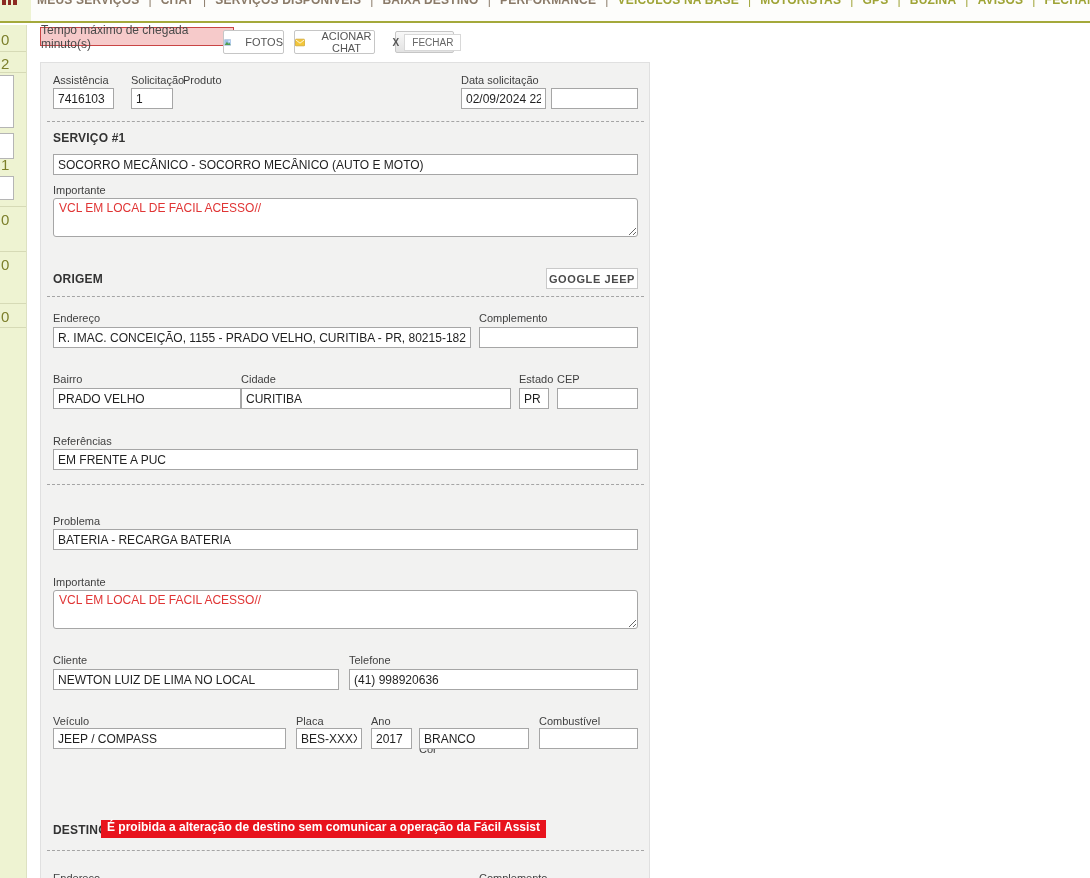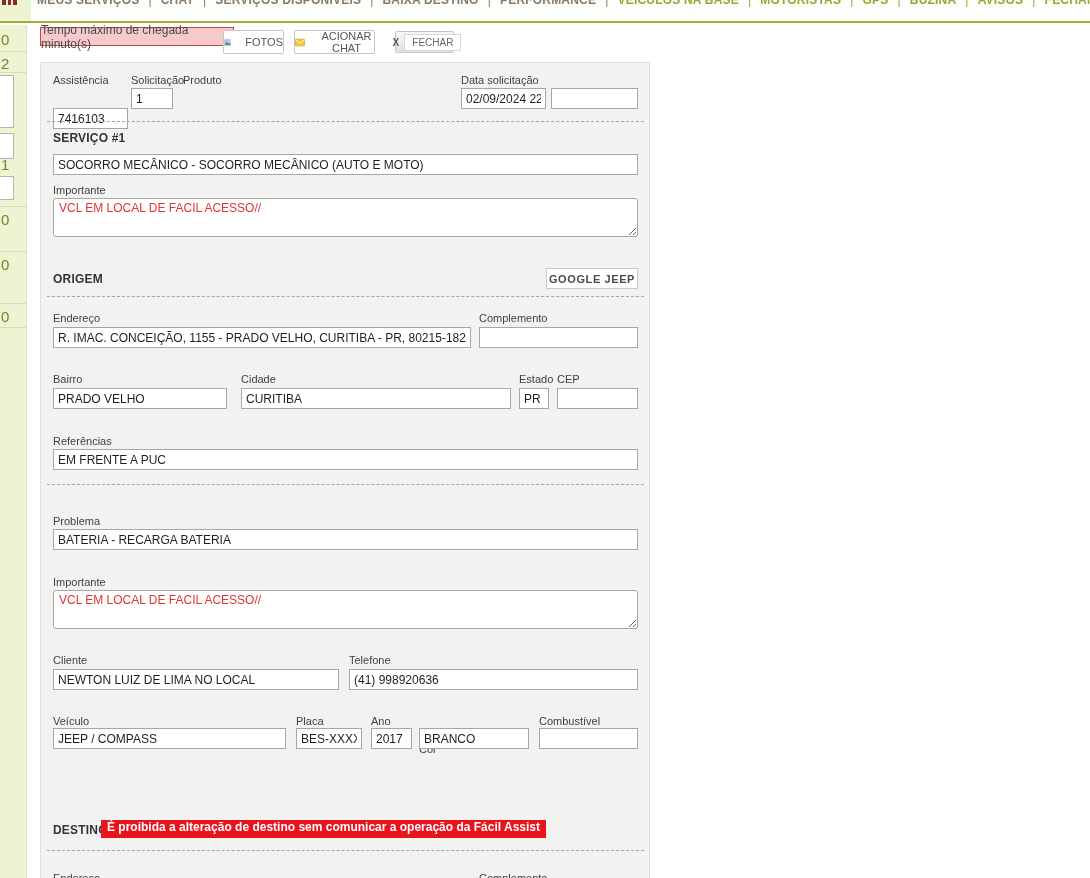--- a/index.html
+++ b/index.html
@@ -130,21 +130,21 @@
     <span class="fechar-x">X</span>
     <span class="fechar-lbl">FECHAR</span>
   </button>
 
   <div class="panel">
 
     <span class="lbl" style="left:12px;top:11px;">Assistência</span>
     <span class="lbl" style="left:90px;top:11px;">Solicitação</span>
     <span class="lbl" style="left:142px;top:11px;">Produto</span>
     <span class="lbl" style="left:420px;top:11px;">Data solicitação</span>
-    <input class="inp" style="left: 12px; top: 25px; width: 75px; margin-top: 20px;" readonly="" value="7416103">
+    <input class="inp" style="left: 12px; top: 25px; width: 61px;" readonly="" value="7416103">
     <input class="inp" style="left: 90px; top: 25px; width: 42px;" readonly="" value="1">
     <input class="inp" style="left: 420px; top: 25px; width: 85px;" readonly="" value="02/09/2024 22:15">
     <input class="inp" style="left: 510px; top: 25px; width: 87px;" readonly="">
 
     <div class="dashed" style="top:58px;"></div>
 
     <span class="hdr" style="left:12px;top:68px;">SERVIÇO #1</span>
     <input class="inp" style="left: 12px; top: 91px; width: 585px;" readonly="" value="SOCORRO MECÂNICO - SOCORRO MECÂNICO (AUTO E MOTO)">
     <span class="lbl" style="left:12px;top:121px;">Importante</span>
     <textarea class="ta" style="left: 12px; top: 135px; width: 585px; height: 39px;" readonly="">VCL EM LOCAL DE FACIL ACESSO//</textarea>
@@ -157,21 +157,21 @@
 
     <span class="lbl" style="left:12px;top:249px;">Endereço</span>
     <span class="lbl" style="left:438px;top:249px;">Complemento</span>
     <input class="inp" style="left: 12px; top: 264px; width: 418px;" readonly="" value="R. IMAC. CONCEIÇÃO, 1155 - PRADO VELHO, CURITIBA - PR, 80215-182, BRASIL, 1155">
     <input class="inp" style="left: 438px; top: 264px; width: 159px;" readonly="">
 
     <span class="lbl" style="left:12px;top:310px;">Bairro</span>
     <span class="lbl" style="left:200px;top:310px;">Cidade</span>
     <span class="lbl" style="left:478px;top:310px;">Estado</span>
     <span class="lbl" style="left:516px;top:310px;">CEP</span>
-    <input class="inp" style="left: 12px; top: 325px; width: 174px;" readonly="" value="PRADO VELHO">
+    <input class="inp" style="left: 12px; top: 325px; width: 188px;" readonly="" value="PRADO VELHO">
     <input class="inp" style="left: 200px; top: 325px; width: 270px;" readonly="" value="CURITIBA">
     <input class="inp" style="left: 478px; top: 325px; width: 30px;" readonly="" value="PR">
     <input class="inp" style="left: 516px; top: 325px; width: 81px;" readonly="">
 
     <span class="lbl" style="left:12px;top:372px;">Referências</span>
     <input class="inp" style="left: 12px; top: 386px; width: 585px;" readonly="" value="EM FRENTE A PUC">
 
     <div class="dashed" style="top:421px;"></div>
 
     <span class="lbl" style="left:12px;top:452px;">Problema</span>

